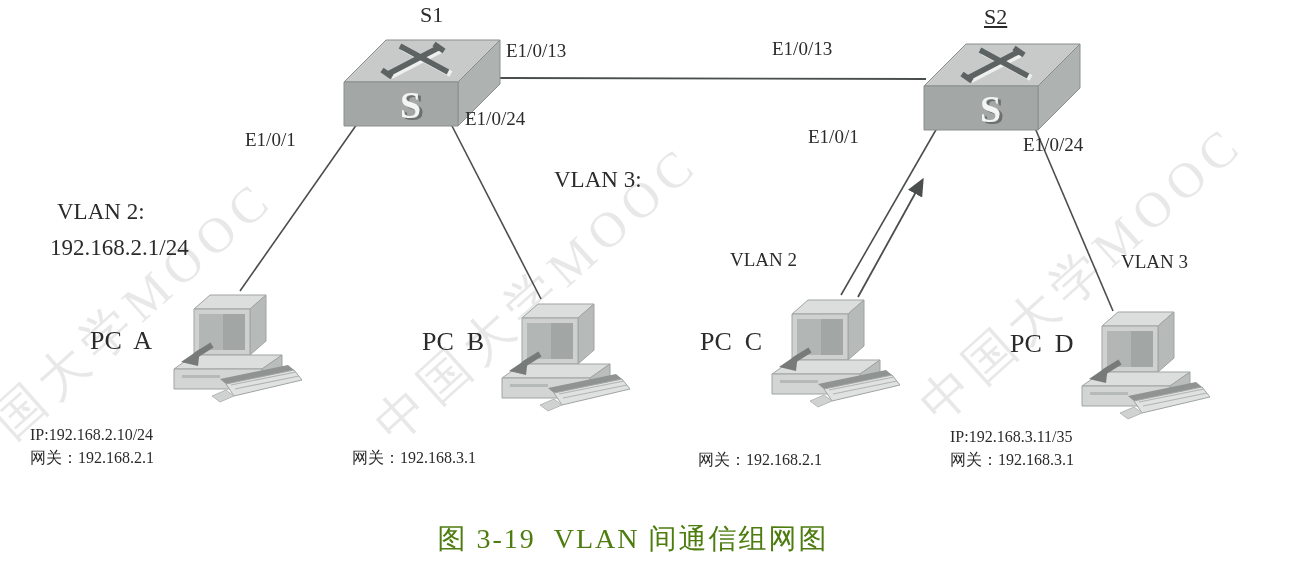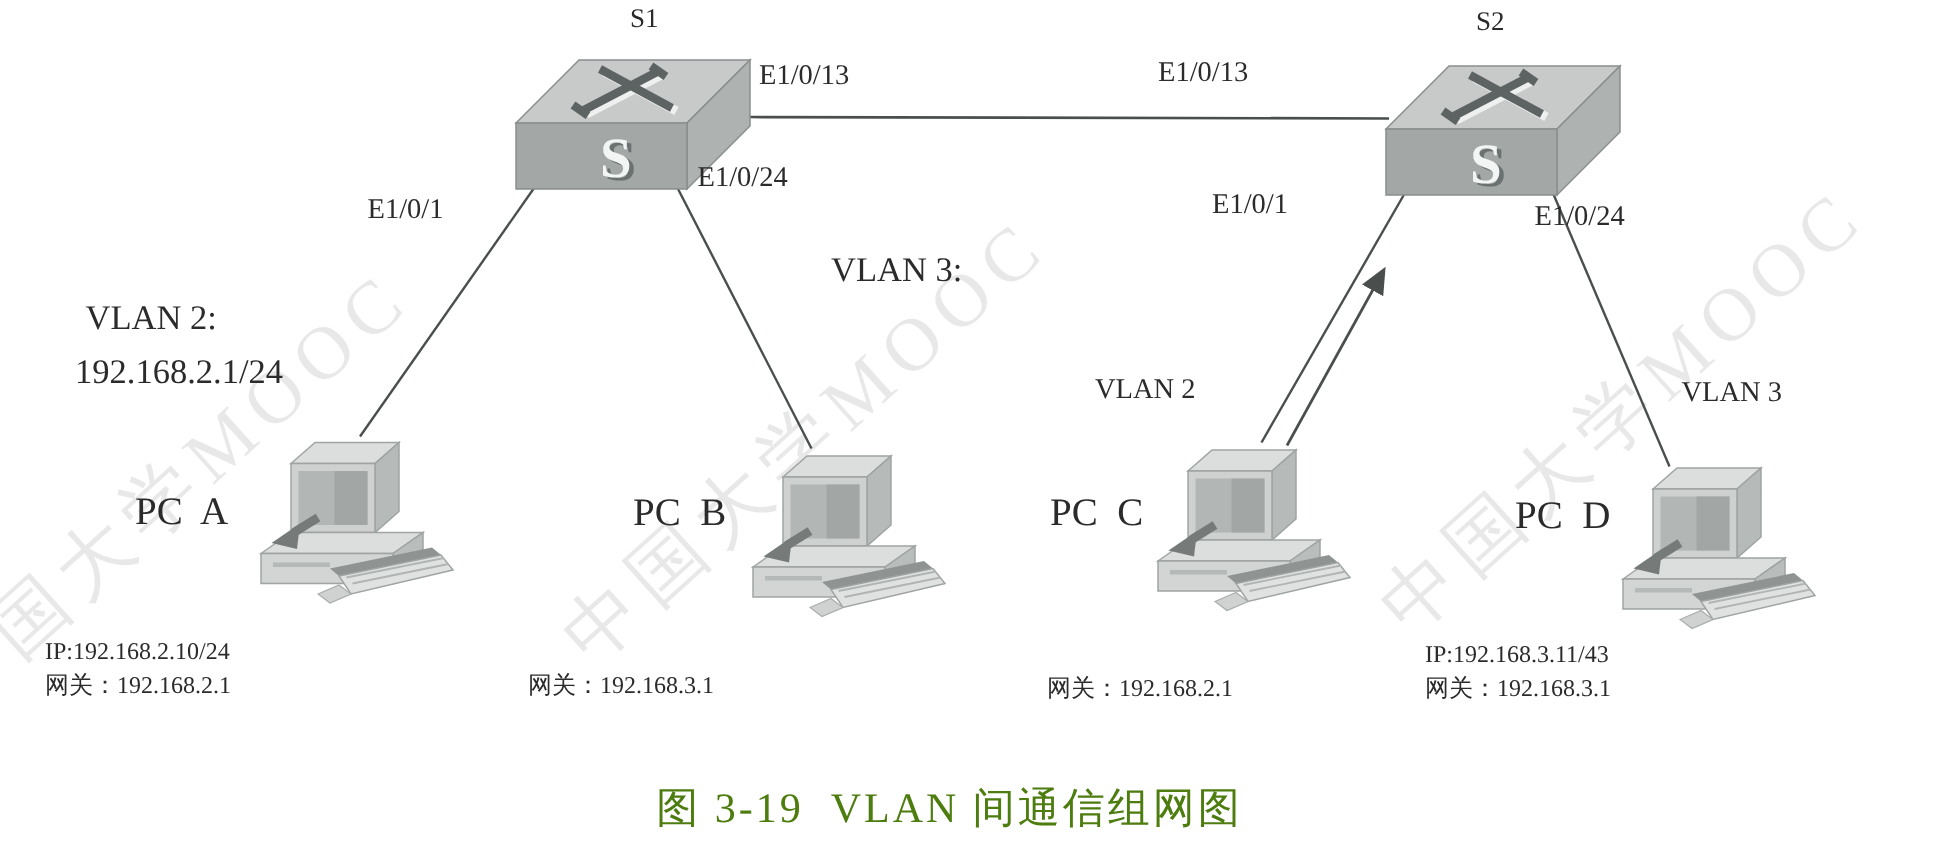--- a/index.html
+++ b/index.html
@@ -5,21 +5,21 @@
   html,body{margin:0;padding:0;background:#ffffff;}
   .stage{
     position:relative;
     width:1306px;height:568px;
     background:#ffffff;
     overflow:hidden;
     font-family:"Liberation Serif","DejaVu Serif",serif;
     color:#2b2b2b;
   }
   .lbl{position:absolute;white-space:pre;line-height:1.2;}
-  .sz22{font-size:18px;}
+  .sz22{font-size:22px;}
   .sz25{font-size:19px;}
   .sz26{font-size:26px;margin-left:12px;}
   .blk{position:absolute;font-size:23px;line-height:1.55;white-space:pre;}
   .info{position:absolute;font-size:16px;line-height:1.42;white-space:pre;}
   .caption{
     position:absolute;left:0;right:40px;top:520px;
     text-align:center;font-size:28px;letter-spacing:2px;white-space:pre;
     color:#4d7c0f;
   }
   .wm{
@@ -112,21 +112,21 @@
       <use href="#pc-body"></use>
     </svg>
   <svg class="node" style="left:766px;top:288px;" width="135" height="135" viewBox="0 0 135 135">
       <use href="#pc-body"></use>
     </svg>
   <svg class="node" style="left:1076px;top:300px;" width="135" height="135" viewBox="0 0 135 135">
       <use href="#pc-body"></use>
     </svg>
 
   <div class="lbl sz22 layer" style="left:420px;top:2px;">S1</div>
-  <div class="lbl sz22 layer" style="left:984px;top:4px;">S2</div>
+  <div class="lbl sz22 layer" style="left:984px;top:4px;text-decoration:underline;">S2</div>
 
   <div class="lbl sz25 layer" style="left:506px;top:40px;">E1/0/13</div>
   <div class="lbl sz25 layer" style="left:772px;top:38px;">E1/0/13</div>
 
   <div class="lbl sz25 layer" style="left:245px;top:129px;">E1/0/1</div>
   <div class="lbl sz25 layer" style="left:465px;top:108px;">E1/0/24</div>
   <div class="lbl sz25 layer" style="left:808px;top:126px;">E1/0/1</div>
   <div class="lbl sz25 layer" style="left:1023px;top:134px;">E1/0/24</div>
 
   <div class="blk" style="left:50px;top:194px;"><span style="padding-left:7px;font-family:Liberation Serif, serif;">VLAN 2:</span><br><span>192.168.2.1/24</span></div>
@@ -137,17 +137,17 @@
 
 
   <div class="lbl sz26 layer" style="left:78px;top:325px;">PC  A</div>
   <div class="lbl sz26 layer" style="left:410px;top:326px;">PC  B</div>
   <div class="lbl sz26 layer" style="left:688px;top:326px;">PC  C</div>
   <div class="lbl sz26 layer" style="left:998px;top:328px;">PC  D</div>
 
   <div class="info" style="left:30px;top:424px;"><span>IP:192.168.2.10/24</span><br><span>网关：192.168.2.1</span></div>
   <div class="info" style="left:352px;top:424px;"><br><span>网关：192.168.3.1</span></div>
   <div class="info" style="left:698px;top:426px;"><br><span>网关：192.168.2.1</span></div>
-  <div class="info" style="left:950px;top:426px;"><span>IP:192.168.3.11/43</span><br><span>网关：192.168.3.1</span></div>
+  <div class="info" style="left:950px;top:426px;"><span>IP:192.168.3.11/35</span><br><span>网关：192.168.3.1</span></div>
 
   <div class="caption">图 3-19  VLAN 间通信组网图</div>
 
 </div>
 
 </body></html>

